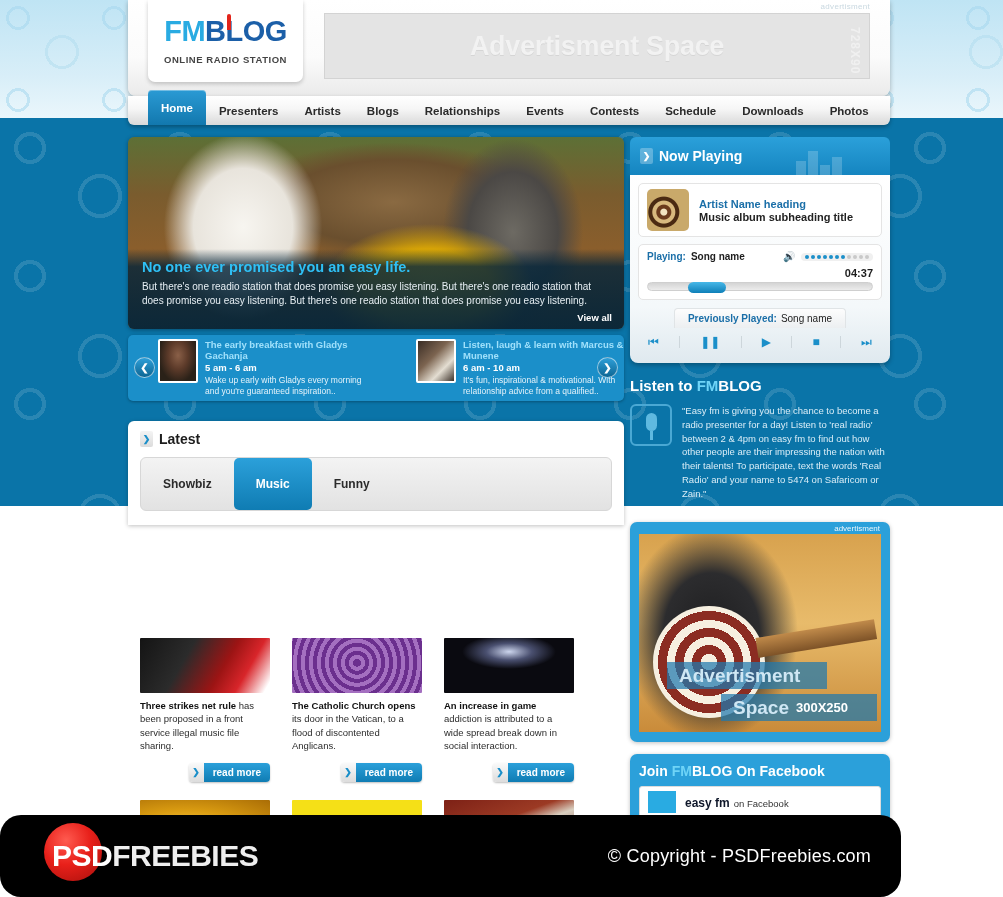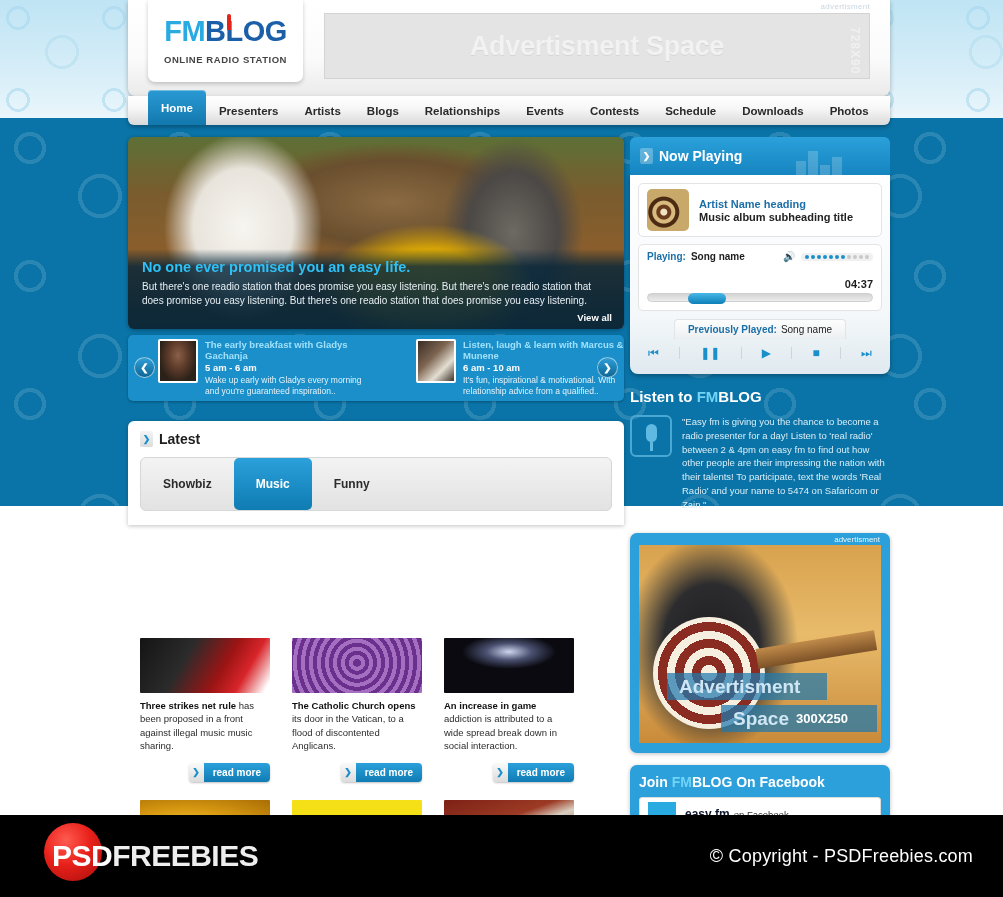--- a/index.html
+++ b/index.html
@@ -249,21 +249,21 @@
   #playing-label { font-size: 10px; font-weight: bold; color: #1b6fa8; }
   #playing-song { font-size: 10px; font-weight: bold; color: #1d1d1d; margin-left: 5px; }
   #vol-wrap { margin-left: auto; display: flex; align-items: center; gap: 5px; }
   #vol-icon { color: #1b8fc9; font-size: 10px; }
   #vol-dots {
     display: flex; gap: 2px; align-items: center; padding: 2px 4px;
     background: #f0f0f0; border-radius: 7px;
   }
   .vd { width: 4px; height: 4px; border-radius: 50%; background: #c9c9c9; }
   .vd.on { background: #1b8fc9; }
-  #time-row { text-align: right; font-size: 11px; font-weight: bold; color: #1d1d1d; margin-top: 16px; }
+  #time-row { text-align: right; font-size: 11px; font-weight: bold; color: #1d1d1d; margin-top: 5px; }
   #seek {
     position: relative; height: 9px; border-radius: 5px; margin-top: 3px;
     background: linear-gradient(to bottom, #d4d4d4, #ececec); border: 1px solid #cfcfcf;
   }
   #seek-knob {
     position: absolute; left: 12%; top: -1px; width: 38px; height: 11px; border-radius: 6px;
     background: linear-gradient(to bottom, #48b8e8, #0e7fb8);
   }
   #prev-played {
     margin: 8px auto 0 auto; width: 172px; height: 20px; border-radius: 4px 4px 0 0;
@@ -338,22 +338,22 @@
     margin-top: 7px; background: #ffffff; border: 1px solid #dcdcdc;
     border-radius: 3px 3px 0 0; padding: 6px 8px;
     display: flex; align-items: center; gap: 9px; height: 32px;
   }
   #fb-avatar { width: 28px; height: 22px; background: #29abe2; flex: 0 0 auto; }
   #fb-name { font-size: 12px; font-weight: bold; color: #0f172a; }
   #fb-sub { font-size: 9.5px; color: #333; margin-left: 4px; }
 
   
   #footer {
-    position: absolute; left: 0; bottom: 0; width: 1003px; height: 82px;
-    background: #000000; display: flex; align-items: center;
+    position: absolute; left: 0; bottom: 0; width: 901px; height: 82px;
+    background: #000000; display: flex; align-items: center; border-radius: 21px;
   }
   #psd-logo { position: relative; margin-left: 52px; display: flex; align-items: center; }
   #psd-ellipse {
     position: absolute; left: -8px; top: -16px; width: 58px; height: 58px;
     border-radius: 50%;
     background: radial-gradient(circle at 38% 30%, #ff5b50 0%, #e8201a 45%, #a50f0b 100%);
   }
   #psd-text { position: relative; font-size: 30px; font-weight: bold; letter-spacing: -.5px; }
   #psd-text .psd { color: #ffffff; }
   #psd-text .freebies { color: #eeeeee; }
@@ -446,21 +446,21 @@
           <div class="tab">Showbiz</div>
           <div class="tab active">Music</div>
           <div class="tab">Funny</div>
         </div>
     </div>
 
     <div id="grid">
         <div class="grid-row">
           <div class="card">
             <div class="card-thumb t1"></div>
-            <div class="card-text"><b>Three strikes net rule</b><span> has been proposed in a front against illegal music music sharing.</span></div>
+            <div class="card-text"><b>Three strikes net rule</b><span> has been proposed in a front service illegal music file sharing.</span></div>
             <div class="readmore-row">
               <div class="readmore">
                 <span class="rm-chev">❯</span>
                 <span class="rm-label">read more</span>
               </div>
             </div>
           </div>
           <div class="card">
             <div class="card-thumb t2"></div>
             <div class="card-text"><b>The Catholic Church opens</b><span> its door in the Vatican, to a flood of discontented Anglicans.</span></div>

